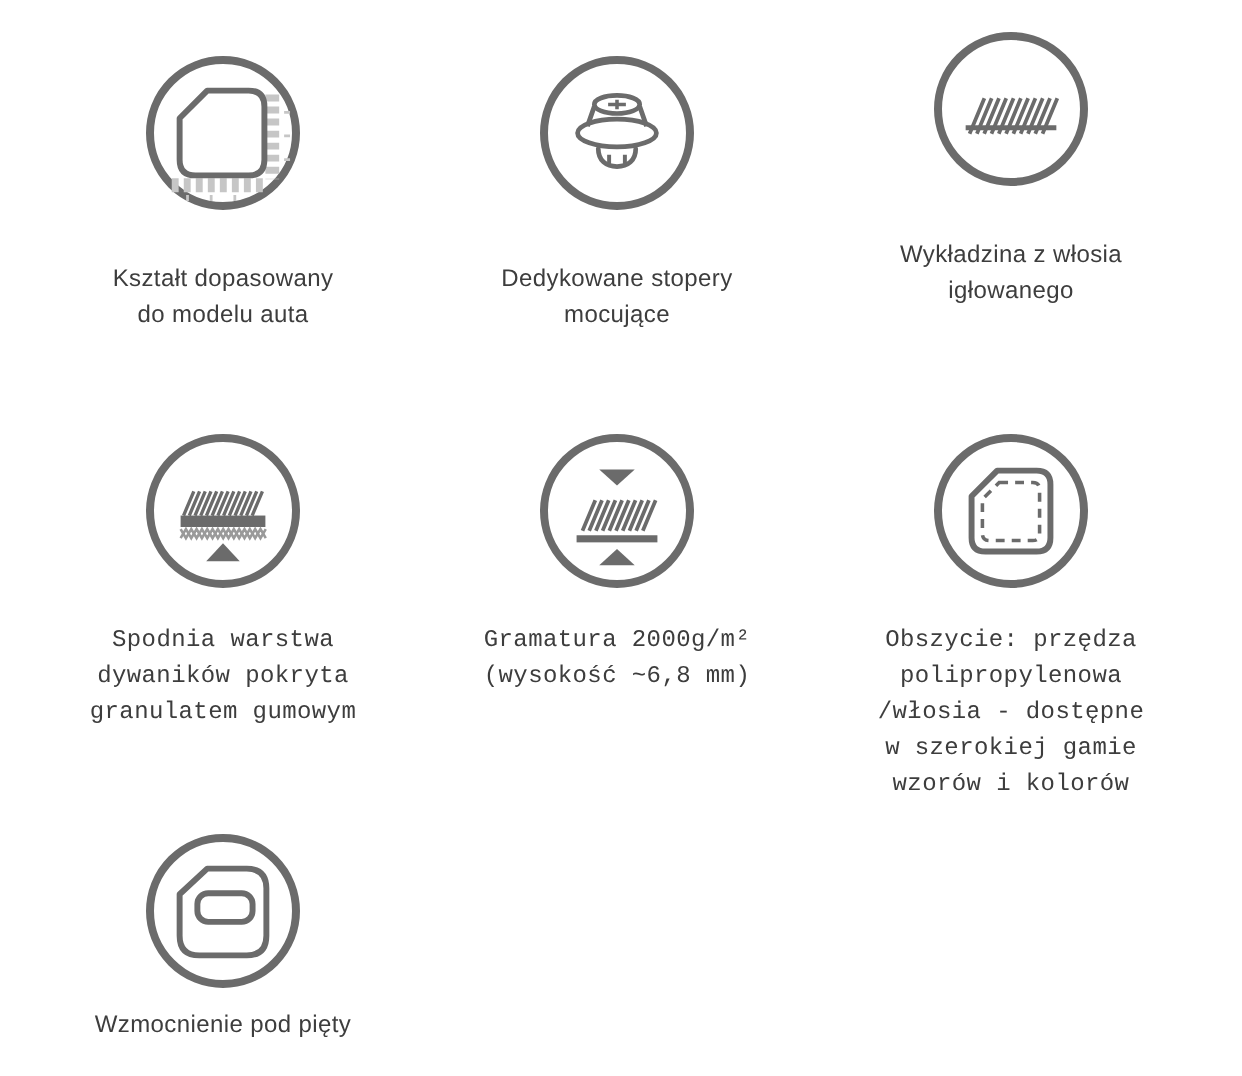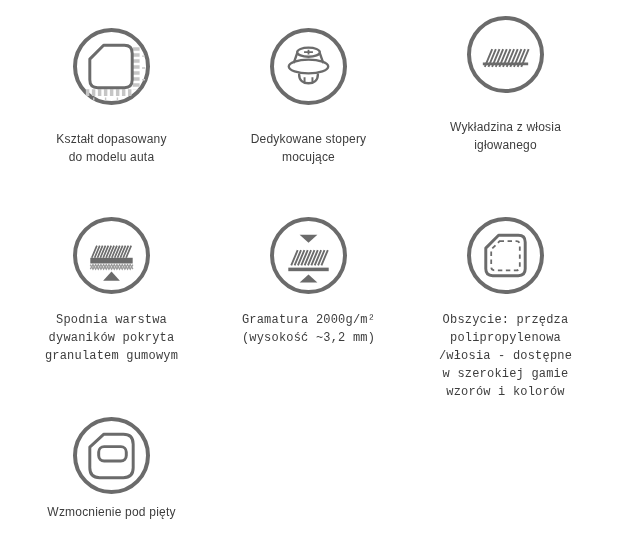--- a/index.html
+++ b/index.html
@@ -88,21 +88,21 @@
   <section class="feature r2" style="left:210px;top:217px">
     <div class="circle">
       <svg width="70" height="70" viewBox="0 0 70 70" fill="none" stroke="currentColor">
         <polygon points="26,13.5 44,13.5 35,21.5" fill="currentColor" stroke="none"></polygon>
         <path stroke-width="1.9" d="M17.5,44.5 L24,29 M20.9,44.5 L27.4,29 M24.3,44.5 L30.8,29 M27.7,44.5 L34.2,29 M31.1,44.5 L37.6,29 M34.5,44.5 L41,29 M37.9,44.5 L44.4,29 M41.3,44.5 L47.8,29 M44.7,44.5 L51.2,29 M48.1,44.5 L54.6,29"></path>
         <rect x="14.5" y="46.8" width="41" height="3.6" fill="currentColor" stroke="none"></rect>
         <polygon points="35,53.8 26,62 44,62" fill="currentColor" stroke="none"></polygon>
       </svg>
     </div>
     <p class="label">Gramatura 2000g/m²
-(wysokość ~3,2 mm)</p>
+(wysokość ~6,8 mm)</p>
   </section>
 
   <section class="feature r2" style="left:407px;top:217px">
     <div class="circle">
       <svg width="70" height="70" viewBox="0 0 70 70" fill="none" stroke="currentColor">
         <path d="M28,14 H48 Q55,14 55,21 V48 Q55,55 48,55 H22 Q15,55 15,48 V27 Z" stroke-width="3" stroke-linejoin="round"></path>
         <path d="M29,20 H46 Q49.5,20 49.5,23.5 V46 Q49.5,49.5 46,49.5 H24 Q20.5,49.5 20.5,46 V28.5 Z" stroke-width="1.8" stroke-dasharray="4.5 3.6"></path>
       </svg>
     </div>
     <p class="label">Obszycie: przędza

